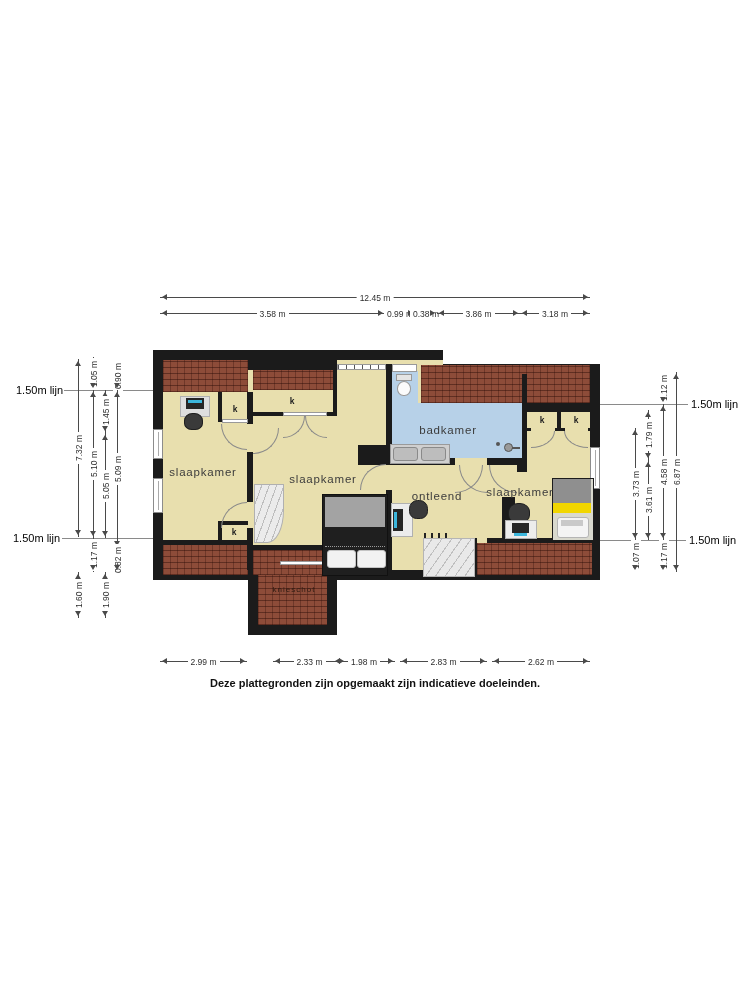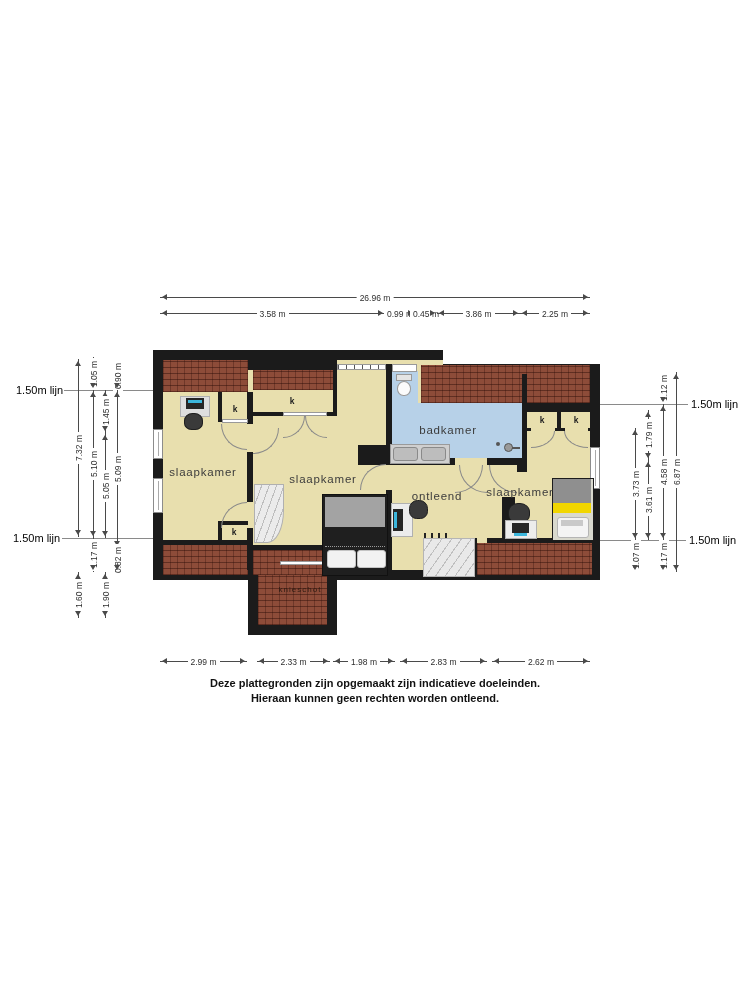--- a/index.html
+++ b/index.html
@@ -170,59 +170,59 @@
   <div class="abs" style="left:421px;top:447px;width:25px;height:14px;background:#bdbdbd;border:1px solid #8a8a8a;border-radius:3px;box-sizing:border-box;"></div>
   <div class="abs" style="left:496px;top:442px;width:4px;height:4px;background:#555;border-radius:50%;"></div>
   <div class="abs" style="left:504px;top:443px;width:9px;height:9px;background:#9a9a9a;border:1px solid #555;border-radius:50%;box-sizing:border-box;"></div>
   <div class="abs" style="left:512px;top:447px;width:8px;height:2px;background:#555;"></div>
 
   <div class="roomlab" style="left:203px;top:472px;">slaapkamer</div>
   <div class="roomlab" style="left:323px;top:479px;">slaapkamer</div>
   <div class="roomlab" style="left:448px;top:430px;">badkamer</div>
   <div class="roomlab" style="left:437px;top:496px;">ontleend</div>
   <div class="roomlab" style="left:520px;top:492px;">slaapkamer</div>
-  <div class="bricklab" style="left:300px;top:589px;">knieschot</div>
+  <div class="bricklab" style="left:294px;top:589px;">knieschot</div>
   <div class="klab" style="left:235px;top:409px;">k</div>
   <div class="klab" style="left:292px;top:401px;">k</div>
   <div class="klab" style="left:542px;top:420px;">k</div>
   <div class="klab" style="left:576px;top:420px;">k</div>
   <div class="klab" style="left:234px;top:532px;">k</div>
 
   <div class="lijnline" style="left:64px;top:390px;width:89px;"></div>
   <div class="lijnline" style="left:62px;top:538px;width:91px;"></div>
   <div class="lijnline" style="left:600px;top:404px;width:88px;"></div>
   <div class="lijnline" style="left:600px;top:540px;width:86px;"></div>
   <div class="lijnlab" style="left:16px;top:384px;">1.50m lijn</div>
   <div class="lijnlab" style="left:13px;top:532px;">1.50m lijn</div>
   <div class="lijnlab" style="left:691px;top:398px;">1.50m lijn</div>
   <div class="lijnlab" style="left:689px;top:534px;">1.50m lijn</div>
 
   <div class="dimh" style="left:160px;top:297px;width:430px;">
-      <span>26.96 m</span>
+      <span>12.45 m</span>
     </div>
   <div class="dimh" style="left:160px;top:313px;width:225px;">
       <span>3.58 m</span>
     </div>
   <div class="dimh" style="left:385px;top:313px;width:30px;">
       <span>0.99 m</span>
     </div>
   <div class="dimh" style="left:415px;top:313px;width:22px;">
-      <span>0.45 m</span>
+      <span>0.38 m</span>
     </div>
   <div class="dimh" style="left:437px;top:313px;width:83px;">
       <span>3.86 m</span>
     </div>
   <div class="dimh" style="left:520px;top:313px;width:70px;">
-      <span>2.25 m</span>
+      <span>3.18 m</span>
     </div>
 
   <div class="dimh" style="left:160px;top:661px;width:87px;">
       <span>2.99 m</span>
     </div>
-  <div class="dimh" style="left:257px;top:661px;width:73px;">
+  <div class="dimh" style="left:273px;top:661px;width:73px;">
       <span>2.33 m</span>
     </div>
   <div class="dimh" style="left:333px;top:661px;width:62px;">
       <span>1.98 m</span>
     </div>
   <div class="dimh" style="left:400px;top:661px;width:87px;text-align:center;">
       <span>2.83 m</span>
     </div>
   <div class="dimh" style="left:492px;top:661px;width:98px;">
       <span>2.62 m</span>
@@ -282,16 +282,15 @@
     </div>
   <div class="dimv" style="left:663px;top:540px;height:32px;">
       <span>1.17 m</span>
     </div>
   <div class="dimv" style="left:676px;top:372px;height:200px;">
       <span>6.87 m</span>
     </div>
 
   <div class="disclaimer" style="top:676px;">
     <div>Deze plattegronden zijn opgemaakt zijn indicatieve doeleinden.</div>
-    <div>Hieraan kunnen geen rechten worden ontleend.</div>
   </div>
 
 </div>
 
 </body></html>

